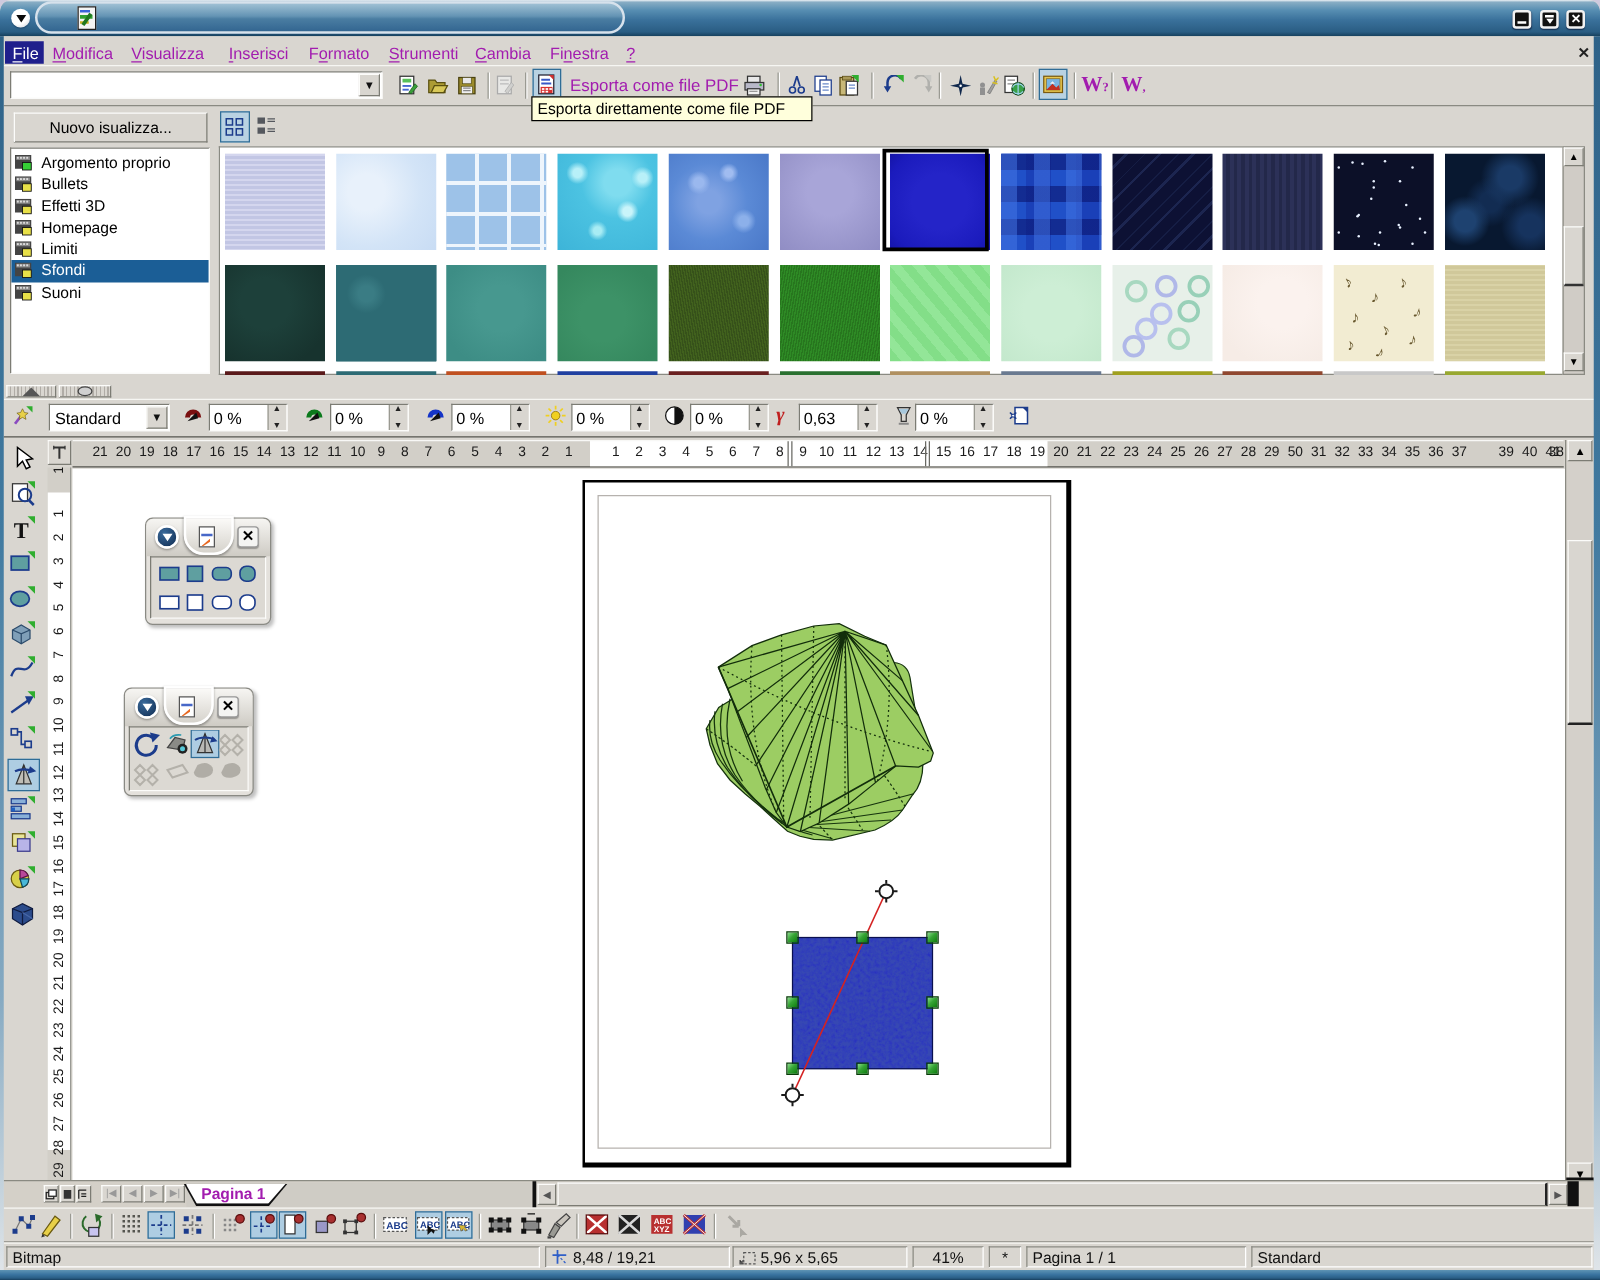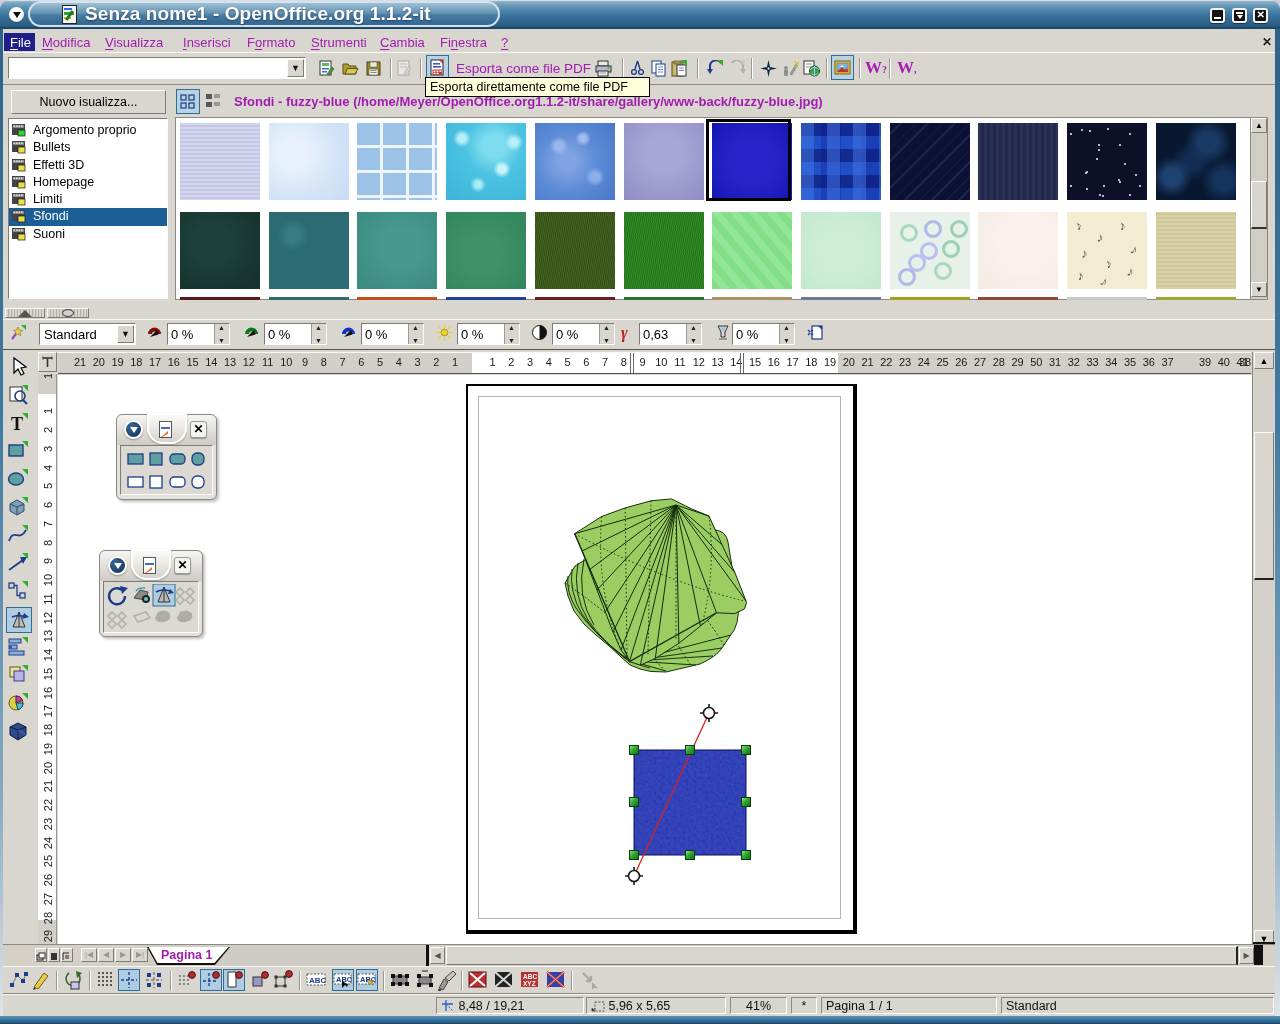--- a/index.html
+++ b/index.html
@@ -36,21 +36,20 @@
 
 <div class="ab" style="left:0;top:0;width:1280px;height:29px;background:linear-gradient(180deg,#eef2f6 0%,#88adc4 6%,#578eb2 28%,#3a719b 55%,#2a5d83 88%,#16405c 100%);border-radius:9px 9px 0 0"></div>
 <div class="ab" style="left:28px;top:1px;width:472px;height:26px;border-radius:13px;border:2px solid #d7e2ec;background:linear-gradient(180deg,#9fc0d4 0%,#6494b4 45%,#4a7da2 55%,#336691 100%)"></div>
 <div class="ab" style="left:9px;top:6.5px;width:15px;height:15px;border-radius:50%;background:radial-gradient(circle at 38% 30%,#ffffff 55%,#c9ced6 100%);box-shadow:0 1px 1px rgba(10,30,60,.35)"></div>
 <div class="ab" style="left:12.5px;top:11.5px;width:0;height:0;border-left:4px solid transparent;border-right:4px solid transparent;border-top:6px solid #0a0a0a"></div>
 <div class="ab" style="left:62px;top:5px;width:15px;height:19px;background:#f4f4f4;border:1px solid #222"></div>
 <div class="ab" style="left:64px;top:8px;width:8px;height:2px;background:#3a64d8"></div>
 <div class="ab" style="left:64px;top:12px;width:10px;height:3px;background:#30a030"></div>
 <div class="ab" style="left:64px;top:17px;width:7px;height:2px;background:#c8b020"></div>
 <div class="ab" style="left:68px;top:10px;width:3px;height:11px;background:#207820;transform:rotate(35deg)"></div>
-<div class="txt" style="left:85px;top:3px;font-size:19px;font-weight:bold;color:#fff;text-shadow:0 1px 2px rgba(10,20,60,.55);letter-spacing:.1px">Senza nome1 - OpenOffice.org 1.1.2-it</div>
 
 <div class="ab" style="left:1210px;top:8px;width:15px;height:15px;background:#f2f2f2;border-radius:3px;box-shadow:0 1px 1px rgba(0,0,30,.5)">
       <div class="ab" style="left:2px;top:2px;width:11px;height:11px;background:#111;border-radius:1px"></div>
       <div class="ab" style="left:4px;top:9px;width:7px;height:2px;background:#fff"></div>
     </div>
 <div class="ab" style="left:1232px;top:8px;width:15px;height:15px;background:#f2f2f2;border-radius:3px;box-shadow:0 1px 1px rgba(0,0,30,.5)">
       <div class="ab" style="left:2px;top:2px;width:11px;height:11px;background:#111;border-radius:1px"></div>
       <div class="ab" style="left:4px;top:4px;width:7px;height:2px;background:#fff"></div>
       <div class="ab" style="left:4.5px;top:7px;width:0;height:0;border-left:3px solid transparent;border-right:3px solid transparent;border-top:4px solid #fff"></div>
     </div>
@@ -203,21 +202,20 @@
             <rect x="4" y="5" width="6" height="5"></rect>
             <rect x="4" y="13" width="6" height="5"></rect>
           </g>
           <g stroke="#55585e">
             <line x1="12" y1="6" x2="18" y2="6"></line>
             <line x1="12" y1="8" x2="18" y2="8"></line>
             <line x1="12" y1="14" x2="18" y2="14"></line>
             <line x1="12" y1="16" x2="18" y2="16"></line>
           </g>
         </svg></div>
-<div class="txt" style="left:231px;top:8px;font-size:13px;font-weight:bold">Sfondi - fuzzy-blue (/home/Meyer/OpenOffice.org1.1.2-it/share/gallery/www-back/fuzzy-blue.jpg)</div>
 </div>
 
 <div class="ab sunkw" style="left:8px;top:118px;width:160px;height:181px;overflow:hidden;padding-top:3px">
 <div class="gitem"><span class="gico"><svg width="16" height="13" viewBox="0 0 16 13">
             <rect x="0" y="0" width="13" height="11" fill="#444"></rect>
             <rect x="1" y="1" width="11" height="3" fill="#888"></rect>
             <g fill="#ddd">
               <rect x="1.5" y="1.5" width="1.5" height="1.5"></rect>
               <rect x="4" y="1.5" width="1.5" height="1.5"></rect>
               <rect x="6.5" y="1.5" width="1.5" height="1.5"></rect>
@@ -1026,20 +1024,21 @@
         <path d="M2 3 L19 18 M19 3 L2 18" stroke="#e8e8e8" stroke-width=".8"></path>
       </svg>
 <div class="sep" style="left:568px;top:4px;height:20px"></div>
 <svg class="opt" style="left:576px;top:2px" viewBox="0 0 22 22">
         <path d="M4 4 L12 12 M12 12 L12 7 M12 12 L7 12" stroke="#aaa8a2" stroke-width="2.4"></path>
         <path d="M13 13 L19 19 L15 19 L13 21 Z" fill="#aaa8a2"></path>
       </svg>
 </div>
 
 <div class="ab" style="left:3px;top:994px;width:1274px;height:22px;background:#d9d6d0;border-top:1px solid #f6f6f2">
+<div class="sfield" style="left:2px;width:427px">Bitmap</div>
 <div class="sfield" style="left:433px;width:148px"><svg width="14" height="13" viewBox="0 0 14 13" style="vertical-align:-2px">
           <path d="M5 1 L5 12 M1 5 L12 5" stroke="#2f5fc8" stroke-width="1.4"></path>
           <path d="M5 5 L12 12" stroke="#2f5fc8" stroke-dasharray="2 1.5"></path>
         </svg> 8,48 / 19,21</div>
 <div class="sfield" style="left:583px;width:140px"><svg width="14" height="13" viewBox="0 0 14 13" style="vertical-align:-2px">
           <rect x="4" y="3" width="9" height="9" fill="none" stroke="#555" stroke-dasharray="2 1.5"></rect>
           <path d="M1 12 L4 9 M1 9 L1 12 L4 12" stroke="#555"></path>
         </svg> 5,96 x 5,65</div>
 <div class="sfield" style="left:727px;width:57px;text-align:center">41%</div>
 <div class="sfield" style="left:788px;width:26px;text-align:center">*</div>

